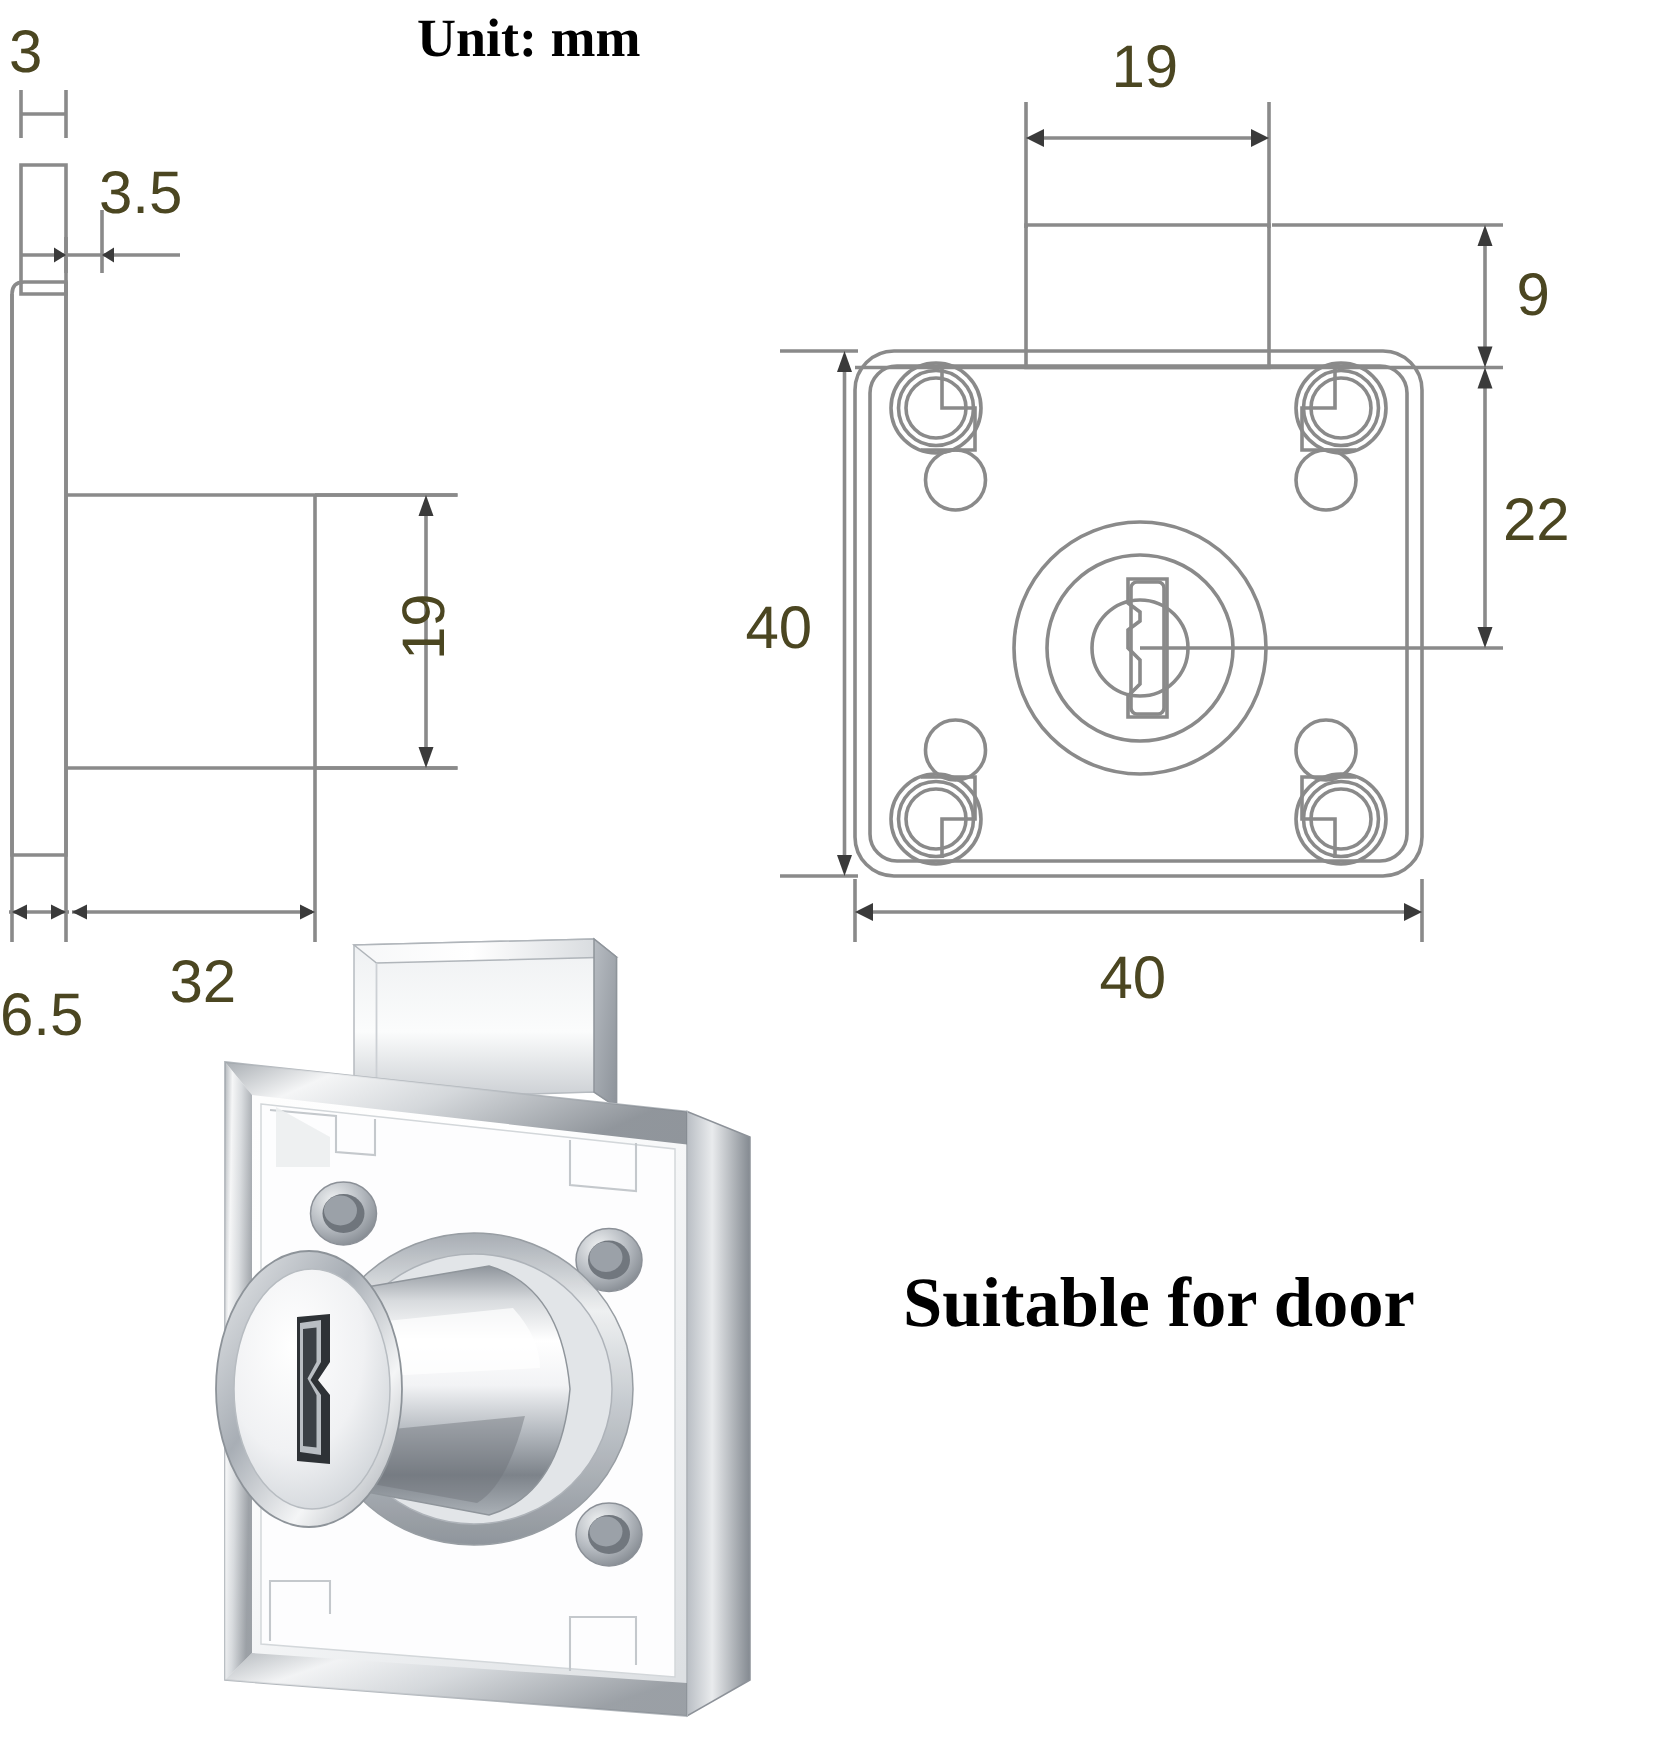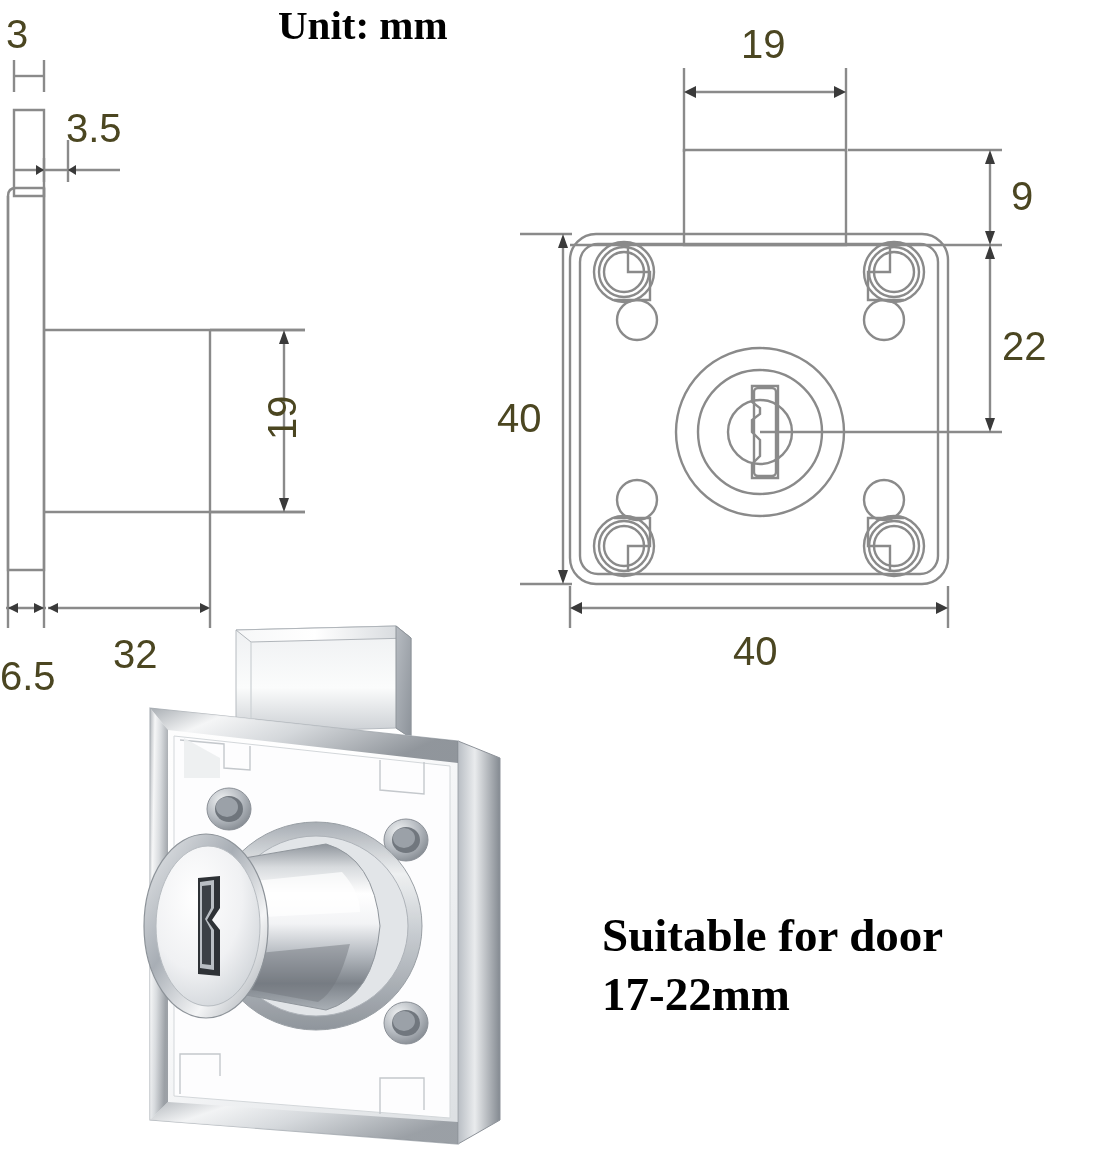--- a/index.html
+++ b/index.html
@@ -16,30 +16,30 @@
     font-family: "Liberation Serif", serif;
   }
 
   
   .unit-title {
     position: absolute;
     left: 278px;
     top: 2px;
     font-family: "Liberation Serif", serif;
     font-weight: bold;
-    font-size: 41px;
+    font-size: 36px;
     line-height: 46px;
     color: #000000;
     letter-spacing: 0px;
     white-space: nowrap;
   }
   .door-note {
     position: absolute;
     left: 602px;
-    top: 906px;
+    top: 840px;
     width: 515px;
     font-family: "Liberation Serif", serif;
     font-weight: bold;
     font-size: 47px;
     line-height: 59px;
     color: #000000;
   }
 
   
   .draw {
@@ -333,16 +333,15 @@
           <path d="M70,270 L92,268 L92,300 L84,312 L92,322 L92,368 L70,366 Z" fill="#2e3236"></path>
           <path d="M72,274 L86,272 L86,300 L79,312 L86,322 L86,362 L72,360 Z" fill="#b9bec3"></path>
           <path d="M74,278 L83,277 L83,300 L77,311 L83,322 L83,357 L74,356 Z" fill="#3b4045"></path>
         </g>
       </g>
     </svg>
   </div>
 
   <div class="door-note">
     <div>Suitable for door</div>
-    <div>17-22mm</div>
   </div>
 
 </div>
 
 </body></html>

